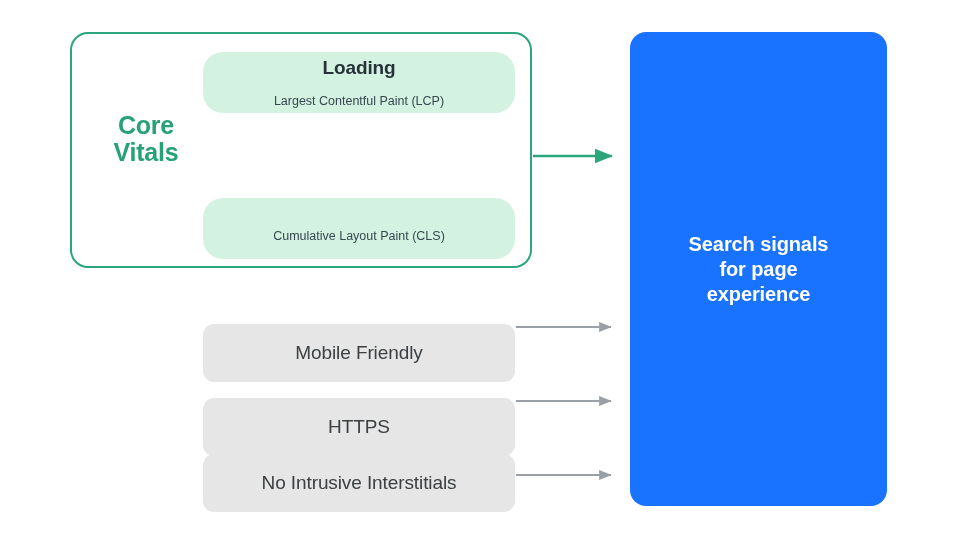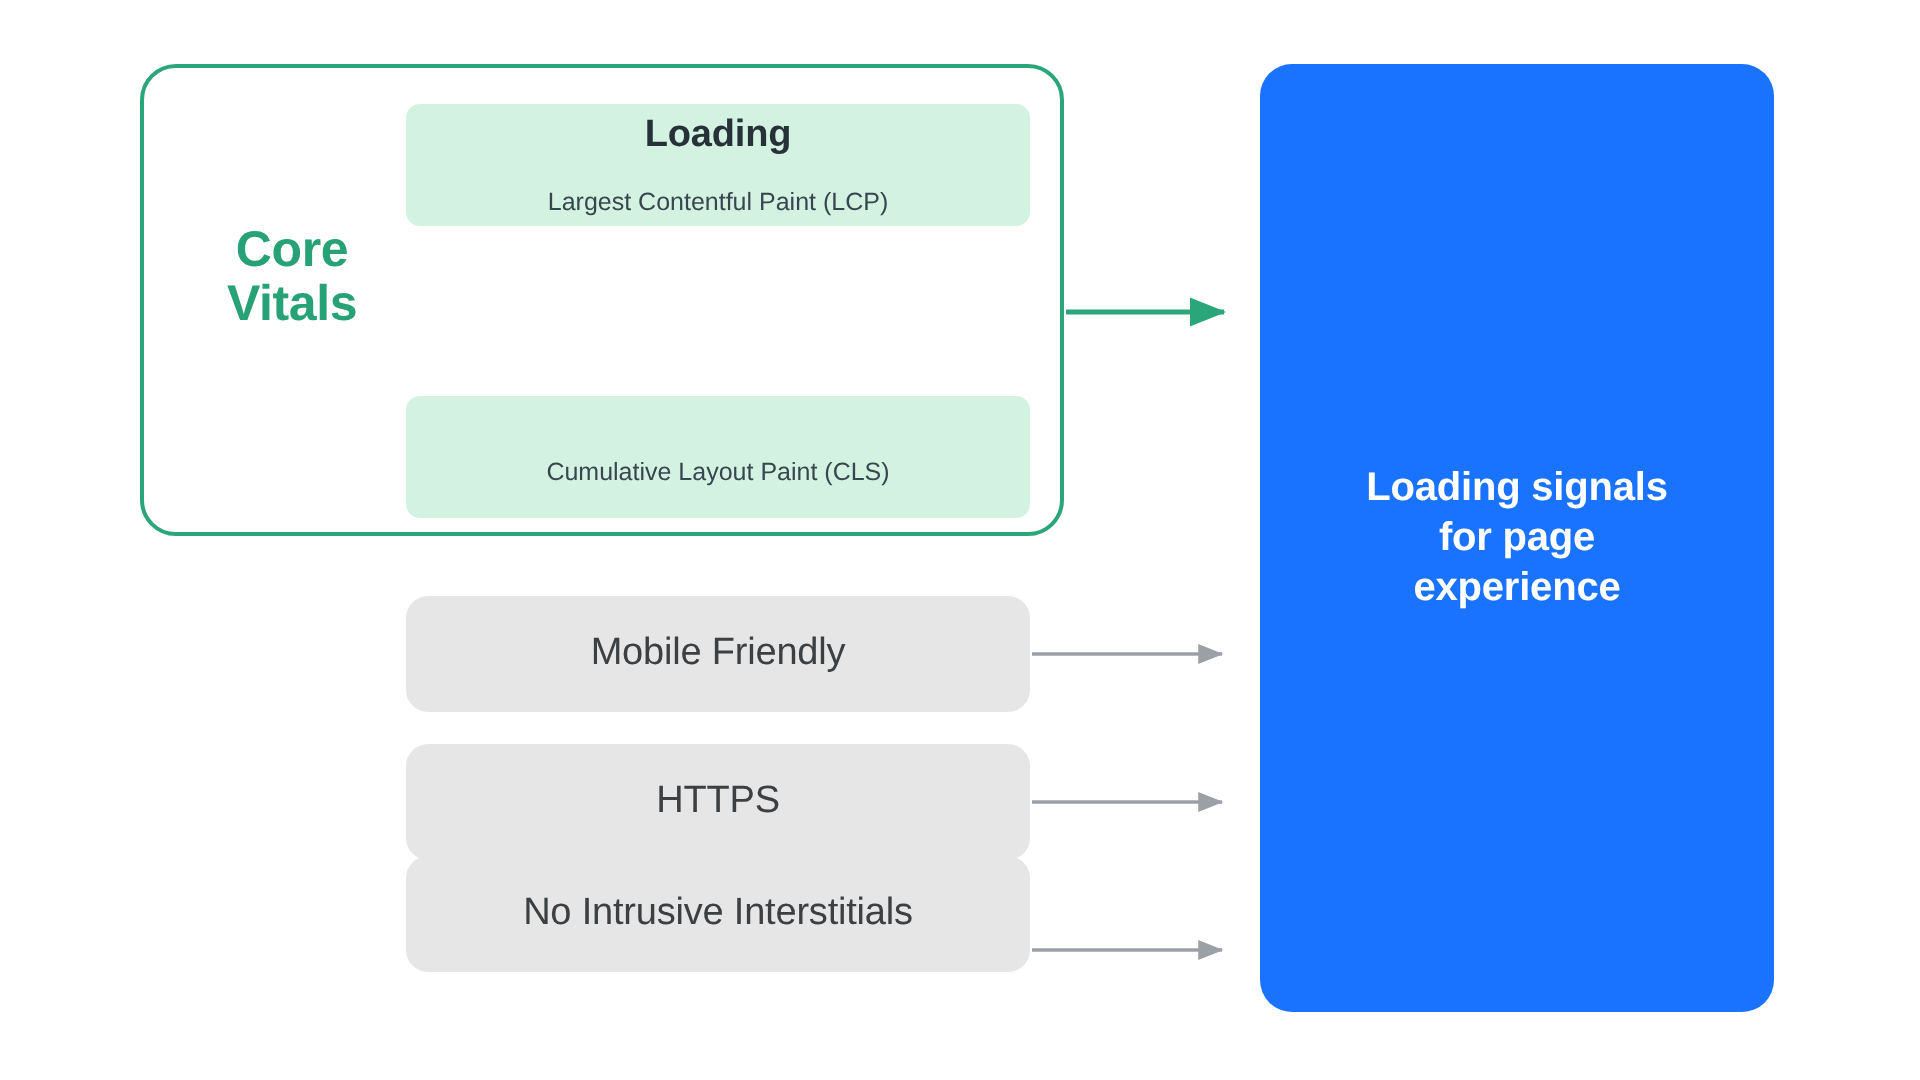--- a/index.html
+++ b/index.html
@@ -47,21 +47,21 @@
   }
   .cwv-label span { display: block; }
 
   
   .vital-card {
     position: absolute;
     left: 203px;
     width: 312px;
     height: 61px;
     background: #D4F2E2;
-    border-radius: 7px;
+    border-radius: 20px;
     box-sizing: border-box;
     display: flex;
     flex-direction: column;
     align-items: center;
     justify-content: center;
   }
   .vital-card.v1 { top: 52px; }
   .vital-card.v2 { top: 125px; }
   .vital-card.v3 { top: 198px; }
 
@@ -85,20 +85,21 @@
     position: absolute;
     left: 203px;
     width: 312px;
     height: 58px;
     background: #E6E6E6;
     border-radius: 11px;
     display: flex;
     align-items: center;
     justify-content: center;
     box-sizing: border-box;
+    margin-top: 26px;
   }
   .gray-card.g1 { top: 298px; }
   .gray-card.g2 { top: 372px; }
   .gray-card.g3 { top: 428px; }
 
   .gray-label {
     color: #3C4043;
     font-size: 19px;
     font-weight: 400;
     letter-spacing: -0.1px;
@@ -190,18 +191,18 @@
 
   <div class="gray-card g2">
     <div class="gray-label">HTTPS</div>
   </div>
 
   <div class="gray-card g3">
     <div class="gray-label">No Intrusive Interstitials</div>
   </div>
 
   <div class="blue-box">
-    <div class="blue-text">Loading signals
+    <div class="blue-text">Search signals
 for page
 experience</div>
   </div>
 
 </div>
 
 </body></html>

